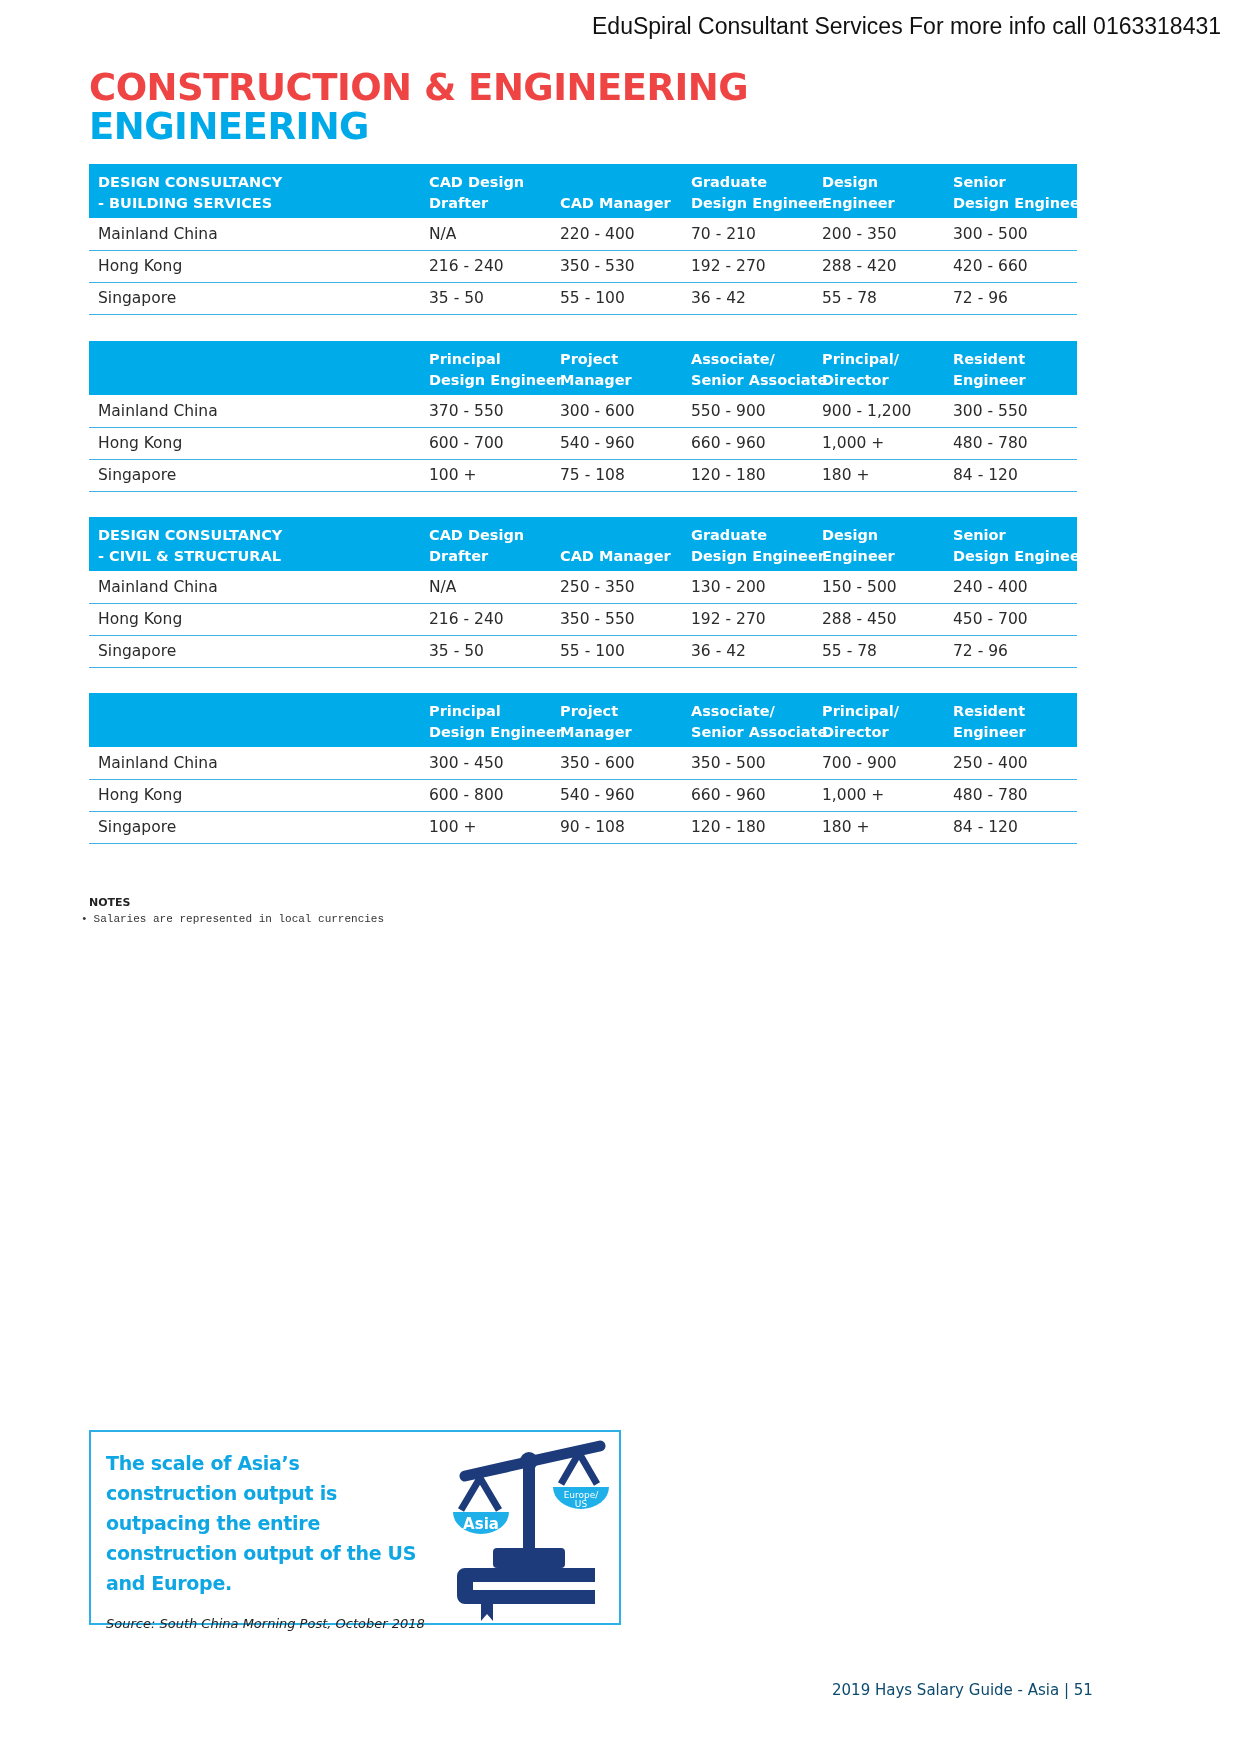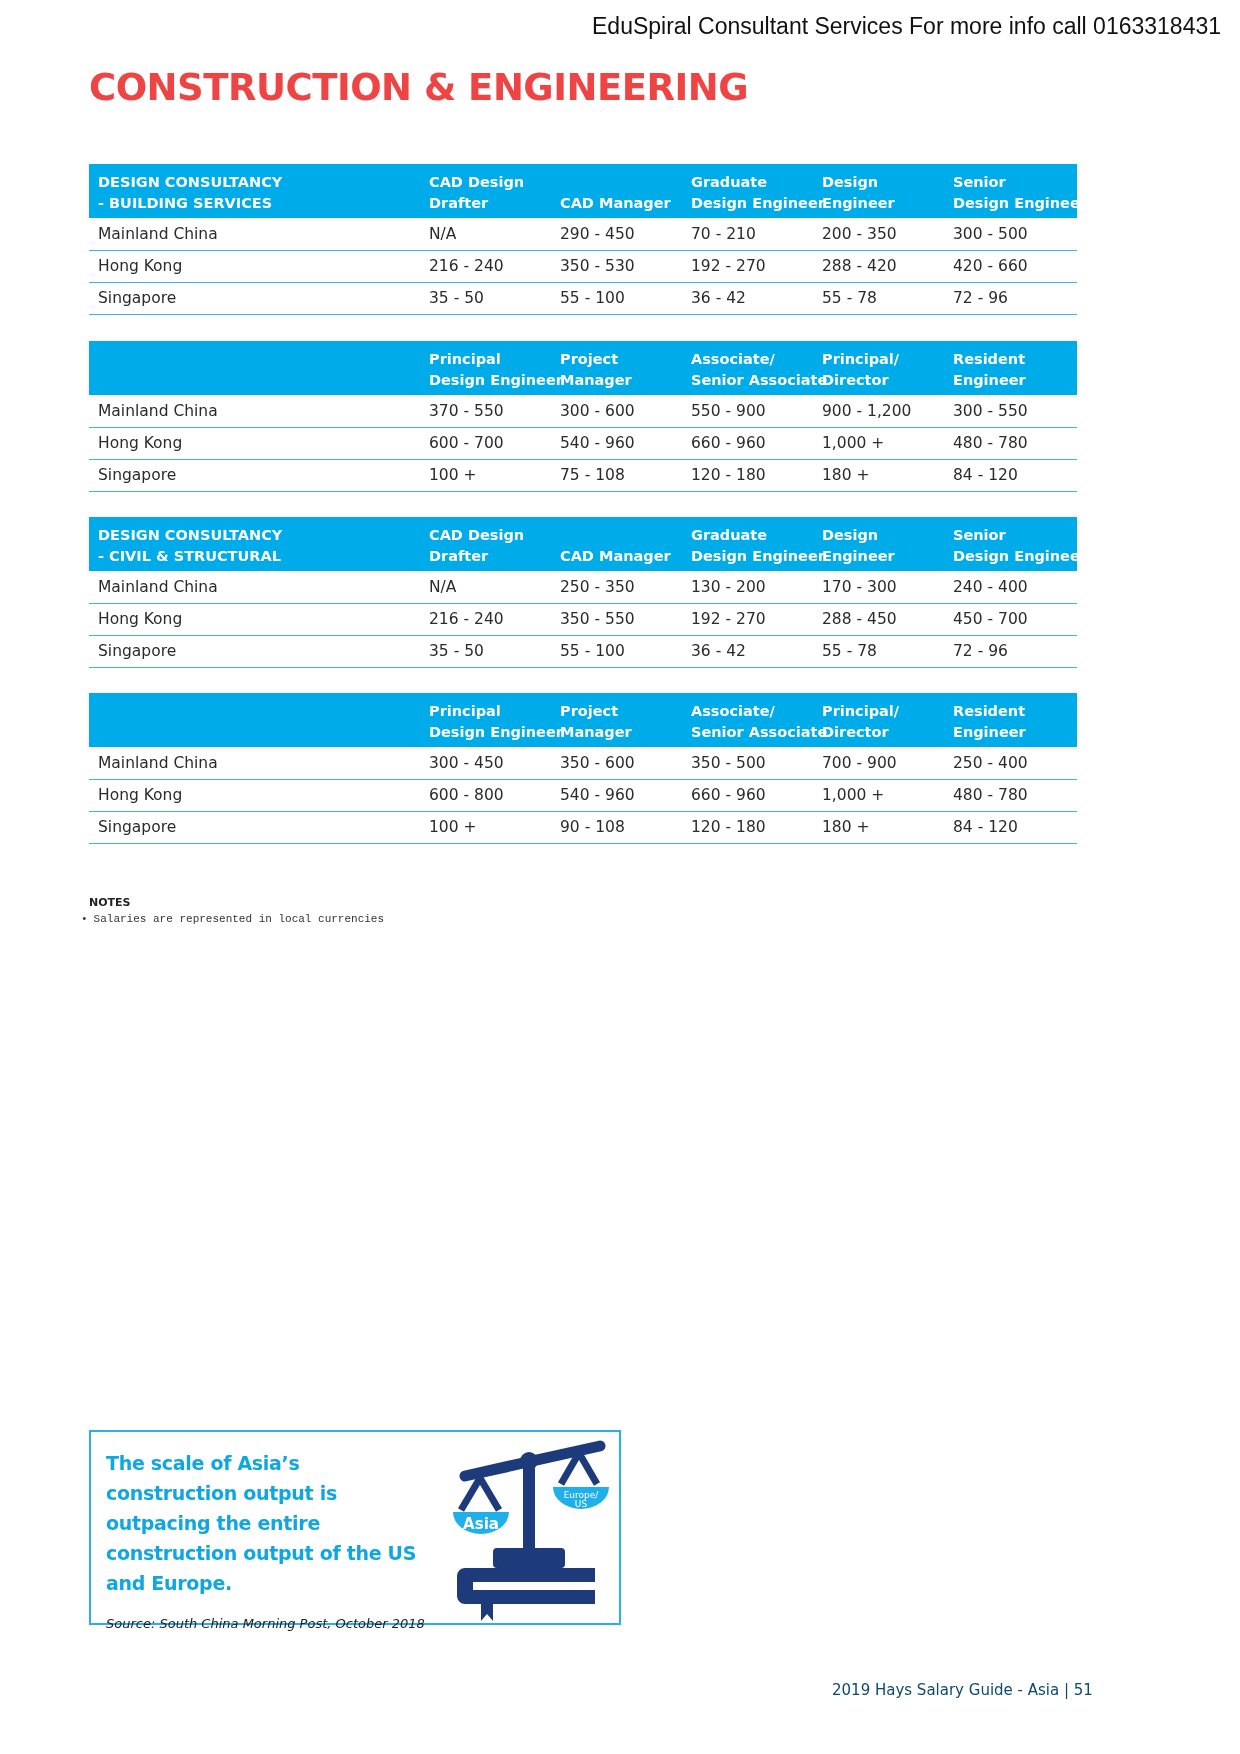--- a/index.html
+++ b/index.html
@@ -73,20 +73,21 @@
       white-space: nowrap;
     }
   </style>
 </head>
 <body>
 
 <div class="watermark">EduSpiral Consultant Services For more info call 0163318431</div>
 
 <div class="title-block">
   <div class="title-main">CONSTRUCTION &amp; ENGINEERING</div>
+  <div class="title-sub">ENGINEERING</div>
 </div>
 
 <table class="salary-table" style="top:164px;">
     <colgroup>
       <col class="col-region">
       <col class="col-data">
       <col class="col-data">
       <col class="col-data">
       <col class="col-data">
       <col class="col-last">
@@ -98,21 +99,21 @@
         <th>CAD Manager</th>
         <th>Graduate<br>Design Engineer</th>
         <th>Design<br>Engineer</th>
         <th>Senior<br>Design Engineer</th>
       </tr>
     </thead>
     <tbody>
       <tr>
         <td>Mainland China</td>
         <td>N/A</td>
-        <td>290 - 450</td>
+        <td>220 - 400</td>
         <td>70 - 210</td>
         <td>200 - 350</td>
         <td> 300 - 500</td>
       </tr>
       <tr>
         <td>Hong Kong</td>
         <td>216 - 240</td>
         <td>350 - 530</td>
         <td>192 - 270</td>
         <td>288 - 420</td>
@@ -192,21 +193,21 @@
         <th>Design<br>Engineer</th>
         <th>Senior<br>Design Engineer</th>
       </tr>
     </thead>
     <tbody>
       <tr>
         <td>Mainland China</td>
         <td>N/A</td>
         <td>250 - 350</td>
         <td>130 - 200</td>
-        <td>170 - 300</td>
+        <td>150 - 500</td>
         <td>240 - 400</td>
       </tr>
       <tr>
         <td>Hong Kong</td>
         <td>216 - 240</td>
         <td>350 - 550</td>
         <td>192 - 270</td>
         <td>288 - 450</td>
         <td>450 - 700</td>
       </tr>

